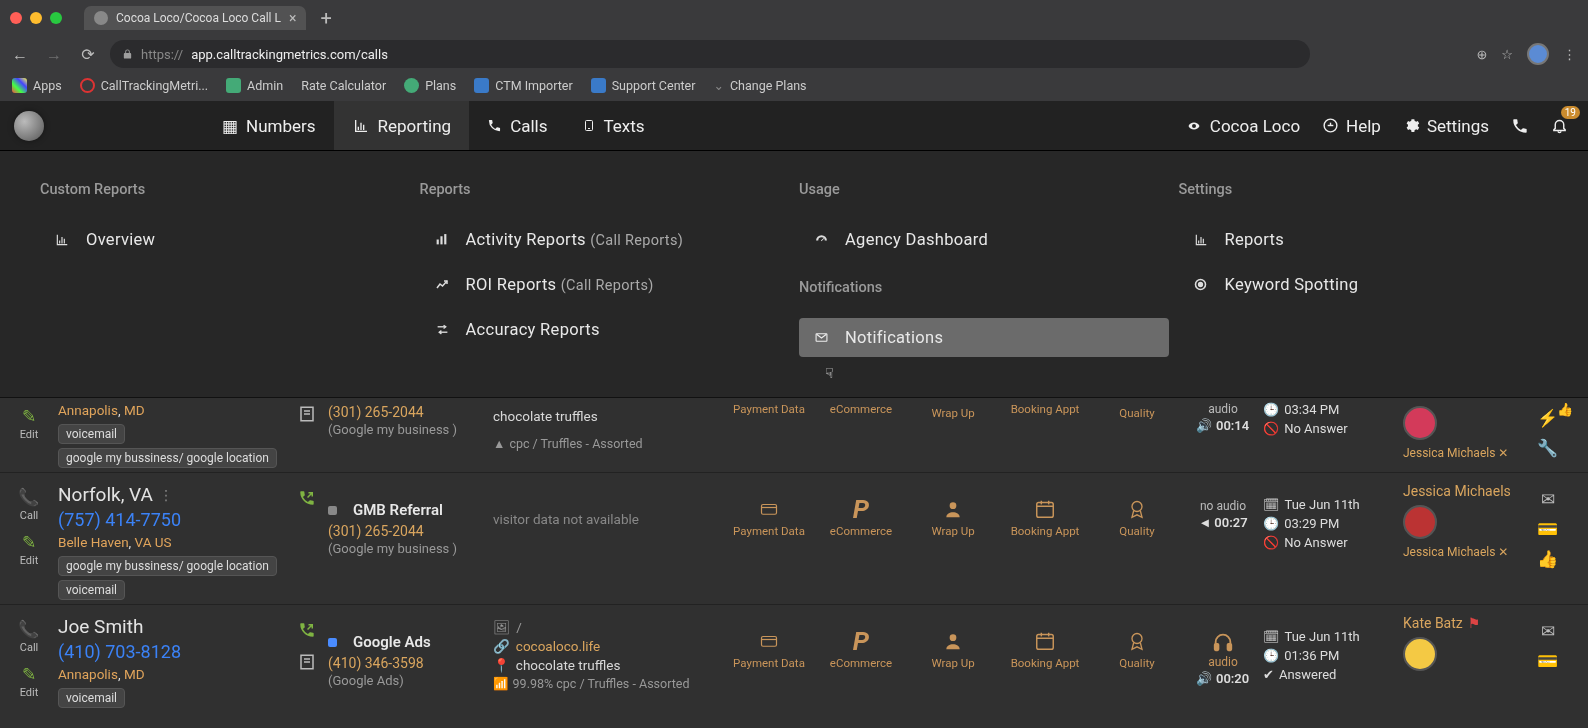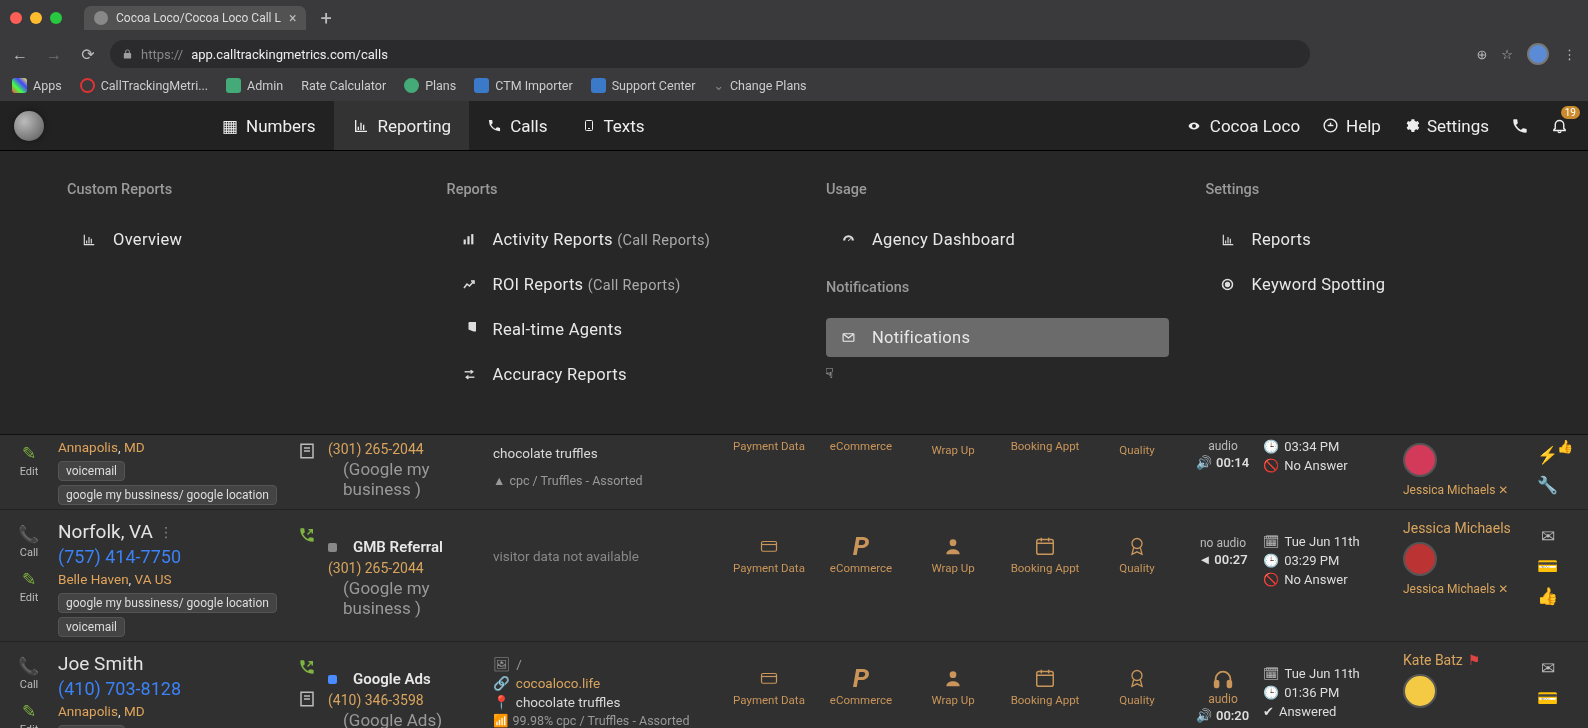--- a/index.html
+++ b/index.html
@@ -37,21 +37,21 @@
   .nav-items { display: flex; }
   .nav-item { display: flex; align-items: center; gap: 8px; padding: 0 18px; color: #eee; font-size: 17px; }
   .nav-item.active { background: #333; }
   .nav-right { margin-left: auto; display: flex; align-items: center; gap: 22px; padding-right: 20px; color: #eee; font-size: 17px; }
   .nav-right .item { display: flex; align-items: center; gap: 7px; }
   .badge { position: relative; }
   .badge::after { content: attr(data-badge); position: absolute; top: -10px; right: -12px; background: #ca8b2e; color: #fff; font-size: 10px; padding: 1px 4px; border-radius: 7px; }
 
   
   .mega { background: #272727; display: flex; padding: 30px 40px 34px; gap: 10px; border-bottom: 1px solid #111; }
-  .mega-col { flex: 1; margin-left: 27px; }
+  .mega-col { flex: 1; }
   .mega-col h4 { color: #9a9a9a; font-weight: 500; font-size: 14.5px; margin-bottom: 22px; }
   .mega-item { display: flex; align-items: center; gap: 14px; color: #e8e8e8; font-size: 16.5px; padding: 10px 14px; border-radius: 4px; margin-bottom: 6px; letter-spacing: .3px;}
   .mega-item.sel { background: #6b6b6b; }
   .mega-item .mi-icon { width: 18px; text-align: center; color: #ddd; }
   .sub { color: #aaa; font-size: 14.5px; }
   .mega-col .sect2 { margin-top: 20px; }
 
   
   .log { background: #303030; }
   .row { display: grid; grid-template-columns: 58px 240px 30px 165px 230px 92px 92px 92px 92px 92px 80px 140px 110px 70px; align-items: start; padding: 10px 0 2px; border-top: 1px solid #222; position: relative; min-height: 100px; }
@@ -63,21 +63,21 @@
   .caller .loc  { font-size: 13.5px; margin-bottom: 4px;}
   .caller .loc .city { color: #e0a45b; }
   .caller .loc .state { color: #e0a45b; }
   .caller .chip { display: inline-block; background: #444; border: 1px solid #555; border-radius: 4px; padding: 2px 7px; font-size: 12px; color: #ddd; margin: 2px 4px 2px 0; }
   .callout { display:flex; align-items:flex-start; }
   .callout svg { width:18px; height:18px; }
   .src { padding-top: 18px; }
   .src-line { color: #e8e8e8; font-size: 15px; display:flex; align-items:center; gap:6px; margin-bottom:4px;}
   .src-line .brand { font-weight: 600; margin-left: 10px; }
   .src-phone { color: #d9a55e; font-size: 14px; margin-bottom: 2px;}
-  .src-sub { color: #999; font-size: 17px; margin-left: 15px; }
+  .src-sub { color: #999; font-size: 13px; }
   .src .dot { width:9px; height:9px; border-radius:2px; display:inline-block; }
   .vis { padding-top: 28px; font-size: 13.5px; color: #d8d8d8; }
   .vis .kw { display:flex; align-items:center; gap:6px; margin-bottom:3px;}
   .vis .xtra { color: #999; font-size: 12.5px; display:flex; align-items:center; gap:4px;}
   .vis a { color: #d9a55e; text-decoration: none; }
   .metric { display: flex; flex-direction: column; align-items: center; gap: 3px; color: #c9955a; font-size: 11.5px; padding-top: 14px; }
   .metric .mi { width: 26px; height: 24px; display:flex; align-items:center; justify-content:center; font-size:20px; }
   .audio { text-align:center; color:#bbb; font-size:12px; display:flex; flex-direction:column; align-items:center; gap:2px; padding-top: 16px;}
   .audio.hp { color:#c9955a; }
   .audio .dur { color:#ddd; font-size:13px; font-weight:600; display:flex; align-items:center; gap:3px;}
@@ -272,28 +272,20 @@
       <span class="mi-icon">
           <svg width="16" height="12" viewBox="0 0 24 24" fill="none" stroke="#ddd" stroke-width="3">
             <polyline points="2,18 8,10 13,14 22,4"></polyline>
             <polyline points="16,4 22,4 22,10"></polyline>
           </svg>
         </span>
       <span><span>ROI Reports </span><span class="sub">(Call Reports)</span></span>
     </div>
     <div class="mega-item">
       <span class="mi-icon">
-          <svg width="15" height="15" viewBox="0 0 24 24" fill="#ddd">
-            <path d="M12 2v10l8 3A10 10 0 1 0 12 2z"></path>
-          </svg>
-        </span>
-      <span>Real-time Agents</span>
-    </div>
-    <div class="mega-item">
-      <span class="mi-icon">
           <svg width="17" height="13" viewBox="0 0 24 24" fill="none" stroke="#ddd" stroke-width="2.5">
             <line x1="3" y1="7" x2="17" y2="7"></line>
             <polyline points="14,4 18,7 14,10"></polyline>
             <line x1="21" y1="17" x2="7" y2="17"></line>
             <polyline points="10,14 6,17 10,20"></polyline>
           </svg>
         </span>
       <span>Accuracy Reports</span>
     </div>
   </div>

